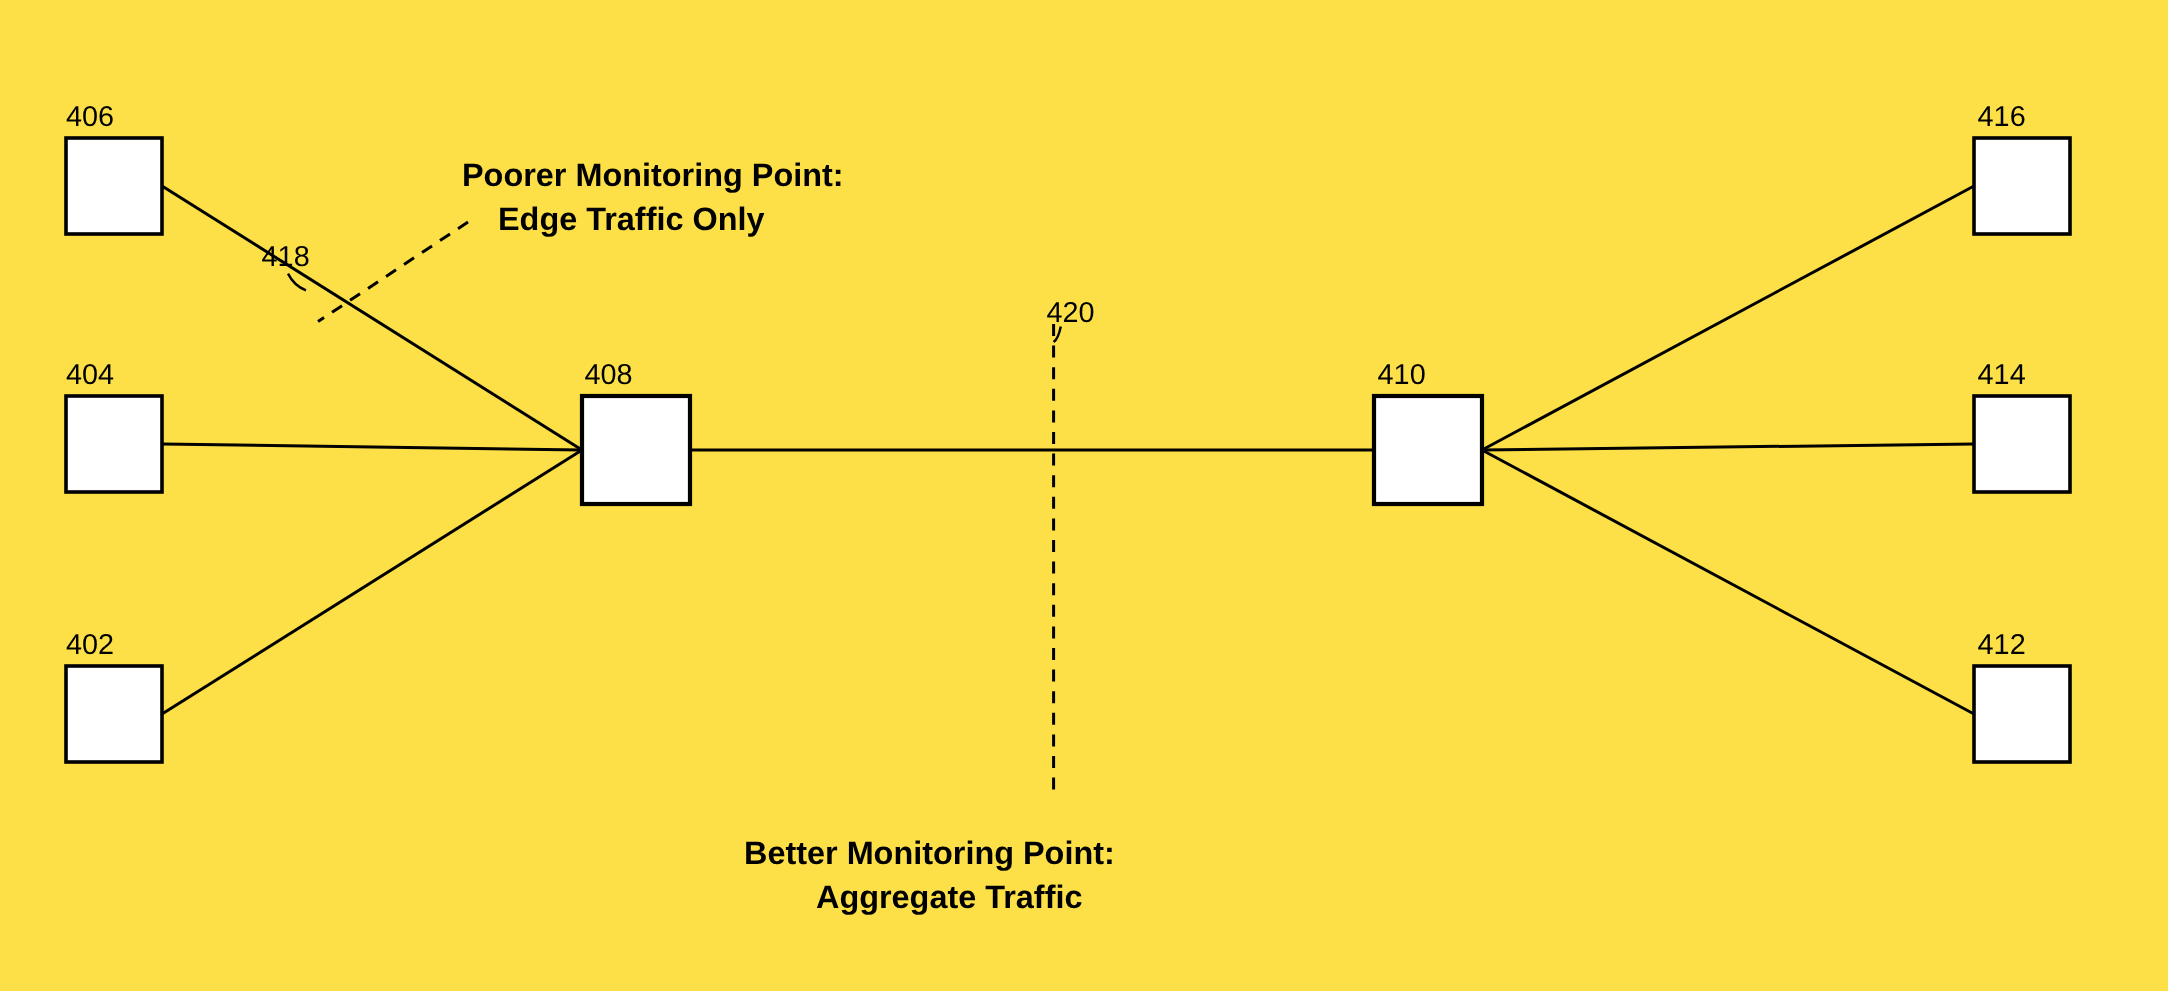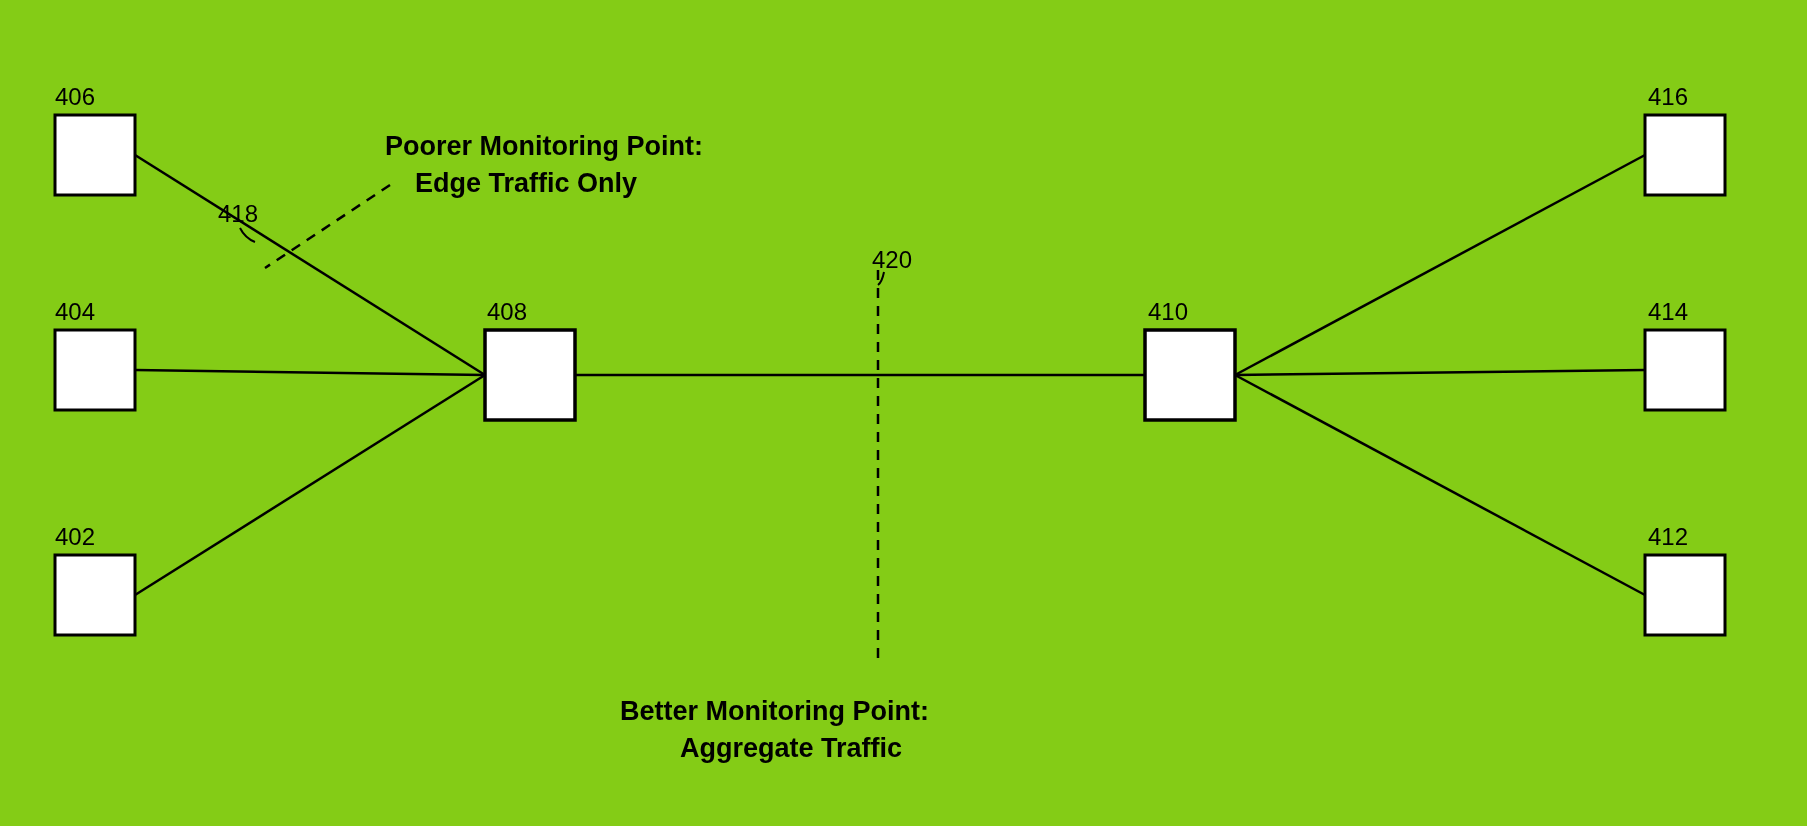--- a/index.html
+++ b/index.html
@@ -8,21 +8,21 @@
       width: 1807px;
       height: 826px;
       font-family: Arial, sans-serif;
       overflow: hidden;
       position: relative;
     }
     .diagram-container {
       width: 1807px;
       height: 826px;
       position: relative;
-      background: #84cc16;
+      background: #fde047;
     }
     svg.main-svg {
       position: absolute;
       top: 0; left: 0;
       width: 1807px;
       height: 826px;
     }
   </style>
 </head>
 <body>

